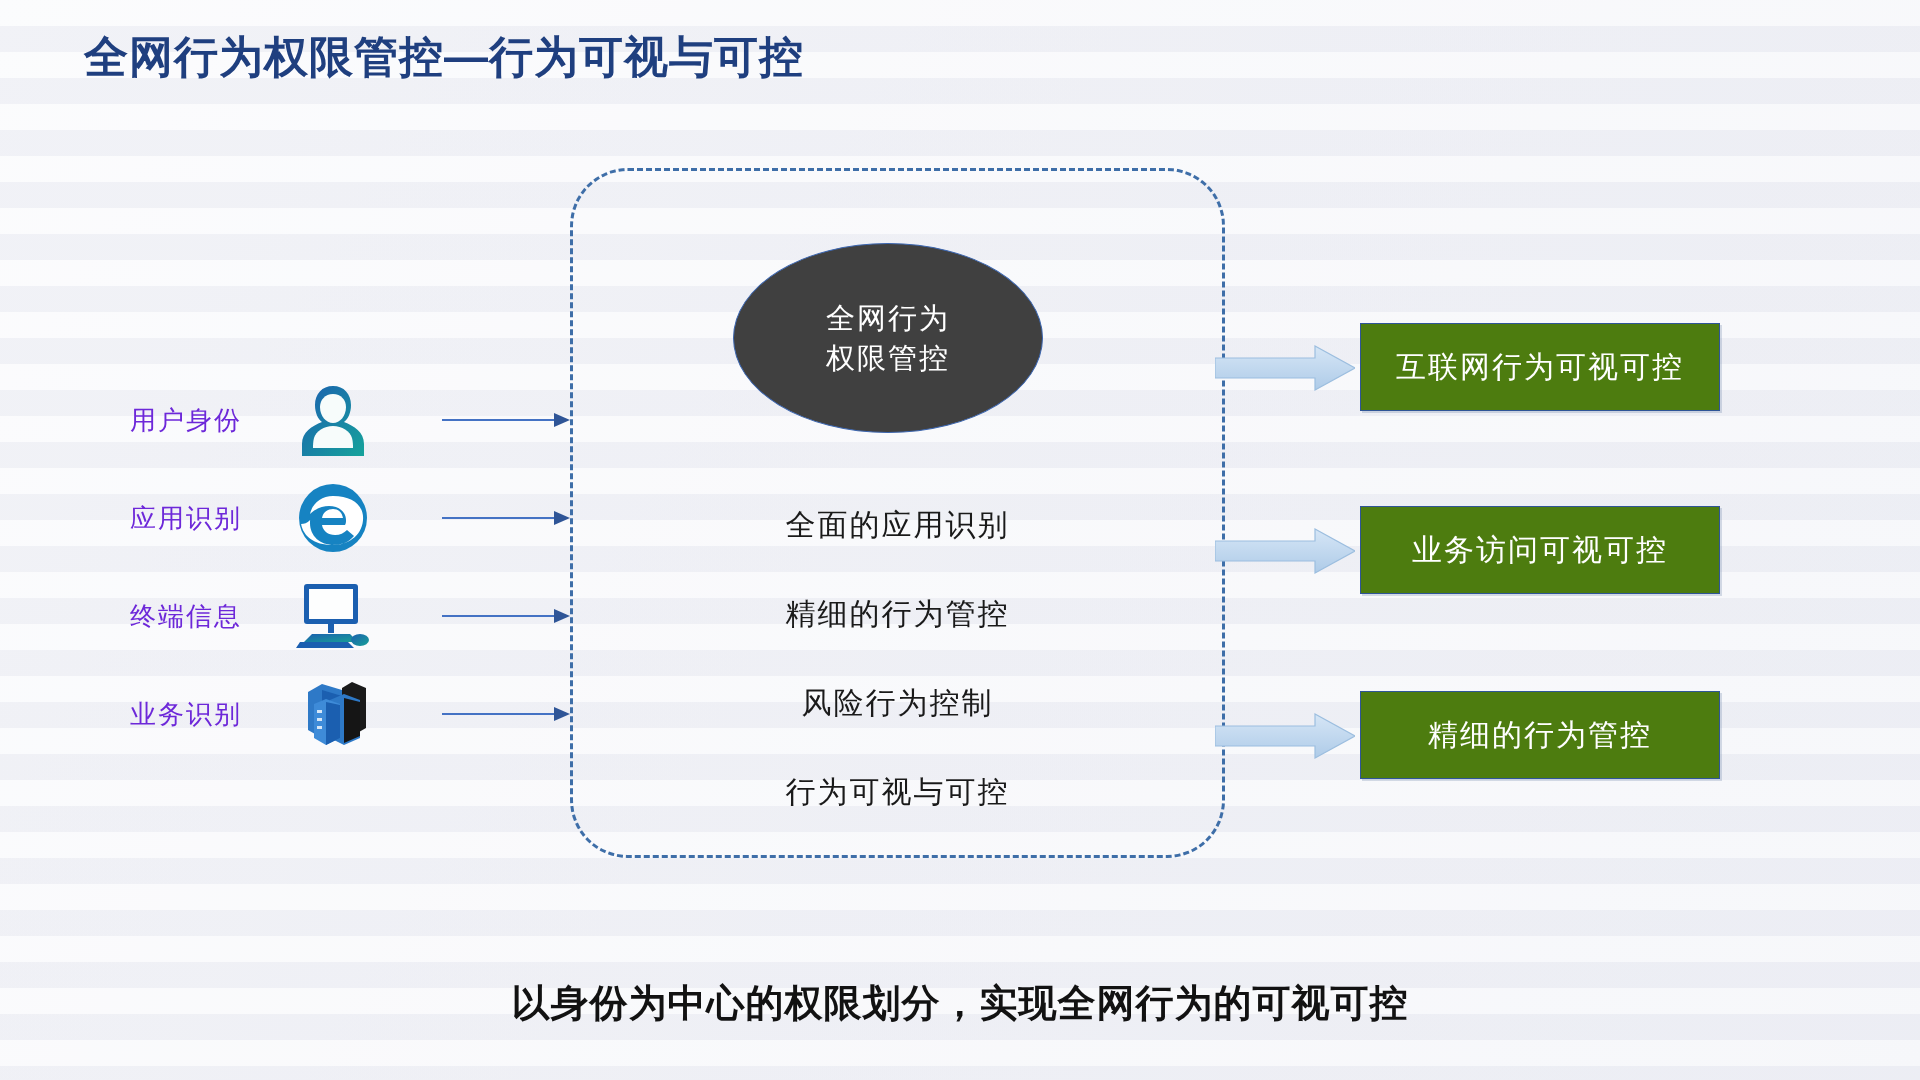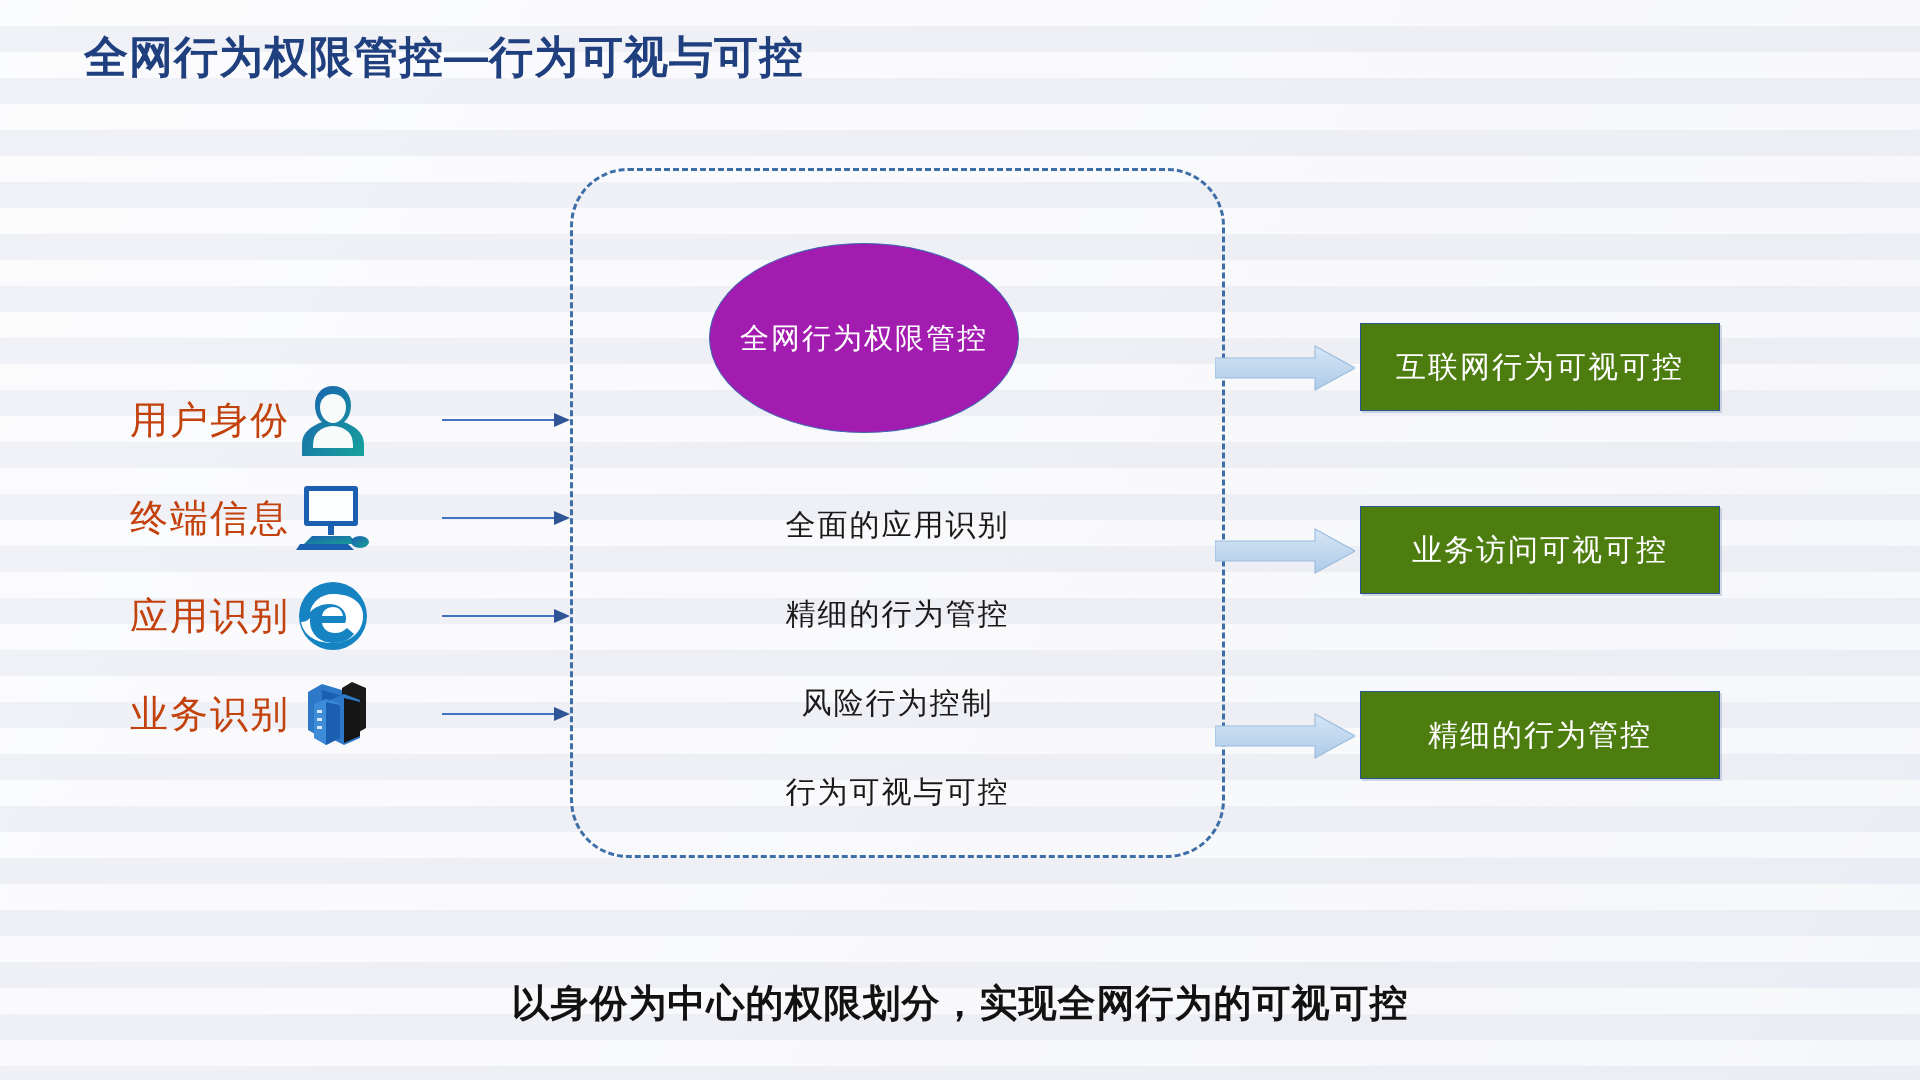--- a/index.html
+++ b/index.html
@@ -22,42 +22,42 @@
   }
 
   
   .dashed-box {
     position:absolute; left:570px; top:168px; width:655px; height:690px;
     border:3px dashed #3E6EA8; border-radius:58px; background:transparent;
   }
 
   
   .ellipse {
-    position:absolute; left:709px; top:243px; width:310px; height:190px;
-    background:#a21caf; border:1px solid #3C66B0; border-radius:50%;
-    display:flex; flex-direction:row; align-items:center; justify-content:center;
+    position:absolute; left:733px; top:243px; width:310px; height:190px;
+    background:#404040; border:1px solid #3C66B0; border-radius:50%;
+    display:flex; flex-direction:column; align-items:center; justify-content:center;
     color:#ffffff; font-size:29px; line-height:1.38; letter-spacing:2px;
   }
 
   
   .center-list {
     position:absolute; left:570px; top:505px; width:655px;
     display:flex; flex-direction:column; align-items:center; gap:48px;
     color:#1a1a1a; font-size:30px; letter-spacing:2px;
   }
   .center-list .ci { white-space:nowrap; }
 
   
   .left-col { position:absolute; left:130px; top:380px; width:440px; }
   .left-row {
     position:relative; height:80px; display:flex; align-items:center;
   }
   .left-row + .left-row { margin-top:18px; }
   .lr-label {
-    width:160px; font-size:38px; color:#c2410c; letter-spacing:2px;
+    width:160px; font-size:26px; color:#6d28d9; letter-spacing:2px;
     white-space:nowrap; text-align:left;
   }
   .lr-icon { width:86px; height:80px; position:relative; flex:0 0 86px; }
 
   
   .thin-arrow { position:absolute; left:312px; top:50%; transform:translateY(-50%); width:128px; height:18px; }
 
   
   .right-row { position:absolute; left:1215px; }
   .block-arrow { position:absolute; left:0; top:0; width:140px; height:46px; }
@@ -105,20 +105,36 @@
         <svg viewBox="0 0 86 80" width="86" height="80">
           <defs>
             <linearGradient id="gU" x1="0" y1="0" x2="1" y2="1">
               <stop offset="0" stop-color="#1B5FB0"></stop>
                 <stop offset="1" stop-color="#16A39B"></stop>
             </linearGradient>
           </defs>
           <path d="M43 6c-11 0-18 8-18 19 0 8 3 14 7 17-10 4-20 10-20 22v12h62V64c0-12-10-18-20-22 4-3 7-9 7-17 0-11-7-19-18-19z" fill="url(#gU)"></path>
           <path d="M43 14c-8 0-13 6-13 13 0 9 6 16 13 16s13-7 13-16c0-7-5-13-13-13z" fill="#F7FCFB"></path>
           <path d="M43 46c-9 0-17 5-19 12-1 4-1 7-1 10h40c0-3 0-6-1-10-2-7-10-12-19-12z" fill="#F7FCFB"></path>
+        </svg>
+      </div>
+      <div class="thin-arrow">
+        <svg viewBox="0 0 128 18" width="128" height="18">
+          <line x1="0" y1="9" x2="112" y2="9" stroke="#4472C4" stroke-width="2"></line>
+          <polygon points="112,2 128,9 112,16" fill="#2F5597"></polygon>
+        </svg>
+      </div>
+    </div>
+
+    <div class="left-row">
+      <div class="lr-label">应用识别</div>
+      <div class="lr-icon">
+        <svg viewBox="0 0 86 80" width="86" height="80">
+          <circle cx="43" cy="40" r="34" fill="#1683C2"></circle>
+          <path d="M43 18c-12 0-21 8-23 18 5-5 12-8 19-8 10 0 17 6 17 14 0 2 0 3-1 5H32c1 6 6 10 13 10 5 0 9-2 12-5l7 6c-5 6-12 9-20 9-14 0-24-9-24-22 0-1 0-2 .1-3-3 3-6 4-9 4 2 12 13 21 31 21 19 0 31-12 31-27 0-13-11-22-30-22zm-11 22h21c-1-6-5-9-10-9s-10 3-11 9z" fill="#FFFFFF"></path>
         </svg>
       </div>
       <div class="thin-arrow">
         <svg viewBox="0 0 128 18" width="128" height="18">
           <line x1="0" y1="9" x2="112" y2="9" stroke="#4472C4" stroke-width="2"></line>
           <polygon points="112,2 128,9 112,16" fill="#2F5597"></polygon>
         </svg>
       </div>
     </div>
 
@@ -142,36 +158,20 @@
       </div>
       <div class="thin-arrow">
         <svg viewBox="0 0 128 18" width="128" height="18">
           <line x1="0" y1="9" x2="112" y2="9" stroke="#4472C4" stroke-width="2"></line>
           <polygon points="112,2 128,9 112,16" fill="#2F5597"></polygon>
         </svg>
       </div>
     </div>
 
     <div class="left-row">
-      <div class="lr-label">应用识别</div>
-      <div class="lr-icon">
-        <svg viewBox="0 0 86 80" width="86" height="80">
-          <circle cx="43" cy="40" r="34" fill="#1683C2"></circle>
-          <path d="M43 18c-12 0-21 8-23 18 5-5 12-8 19-8 10 0 17 6 17 14 0 2 0 3-1 5H32c1 6 6 10 13 10 5 0 9-2 12-5l7 6c-5 6-12 9-20 9-14 0-24-9-24-22 0-1 0-2 .1-3-3 3-6 4-9 4 2 12 13 21 31 21 19 0 31-12 31-27 0-13-11-22-30-22zm-11 22h21c-1-6-5-9-10-9s-10 3-11 9z" fill="#FFFFFF"></path>
-        </svg>
-      </div>
-      <div class="thin-arrow">
-        <svg viewBox="0 0 128 18" width="128" height="18">
-          <line x1="0" y1="9" x2="112" y2="9" stroke="#4472C4" stroke-width="2"></line>
-          <polygon points="112,2 128,9 112,16" fill="#2F5597"></polygon>
-        </svg>
-      </div>
-    </div>
-
-    <div class="left-row">
       <div class="lr-label">业务识别</div>
       <div class="lr-icon">
         <svg viewBox="0 0 86 80" width="86" height="80">
           <g>
             <path d="M18 18l14-8 20 6v40l-20 8-14-8z" fill="#2E79C7"></path>
             <path d="M32 16v42l20-8V22z" fill="#1B5FB0"></path>
             <path d="M52 14l10-6 14 6v40l-14 8-10-6z" fill="#1A1A1A"></path>
             <path d="M40 26l14-6 16 6v38l-16 7-14-7z" fill="#2E79C7"></path>
             <path d="M54 24v45l16-7V28z" fill="#151515"></path>
             <path d="M24 30l12-5 14 5v34l-14 7-12-7z" fill="#3E8BD8"></path>

